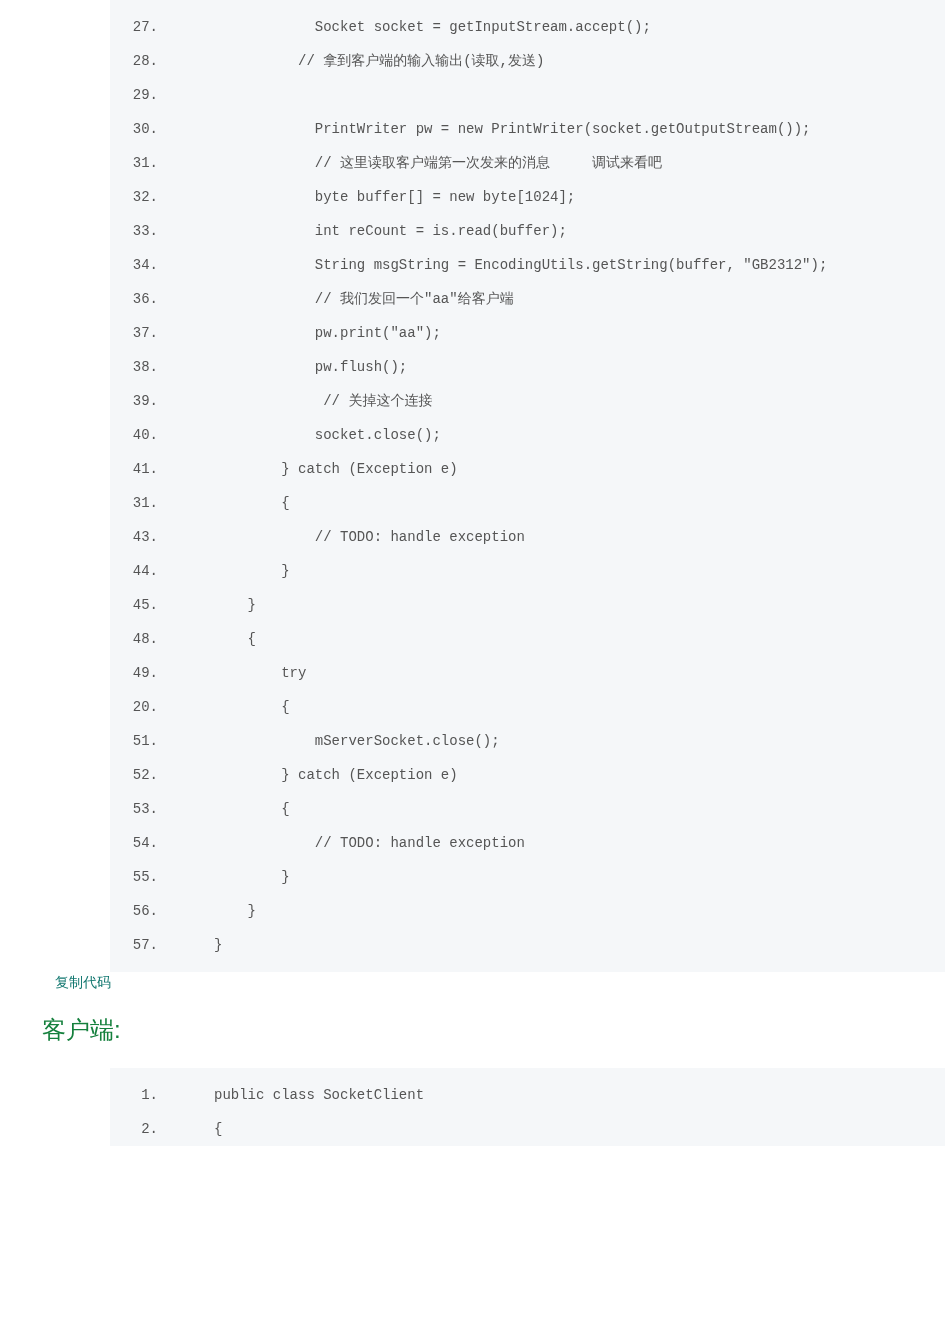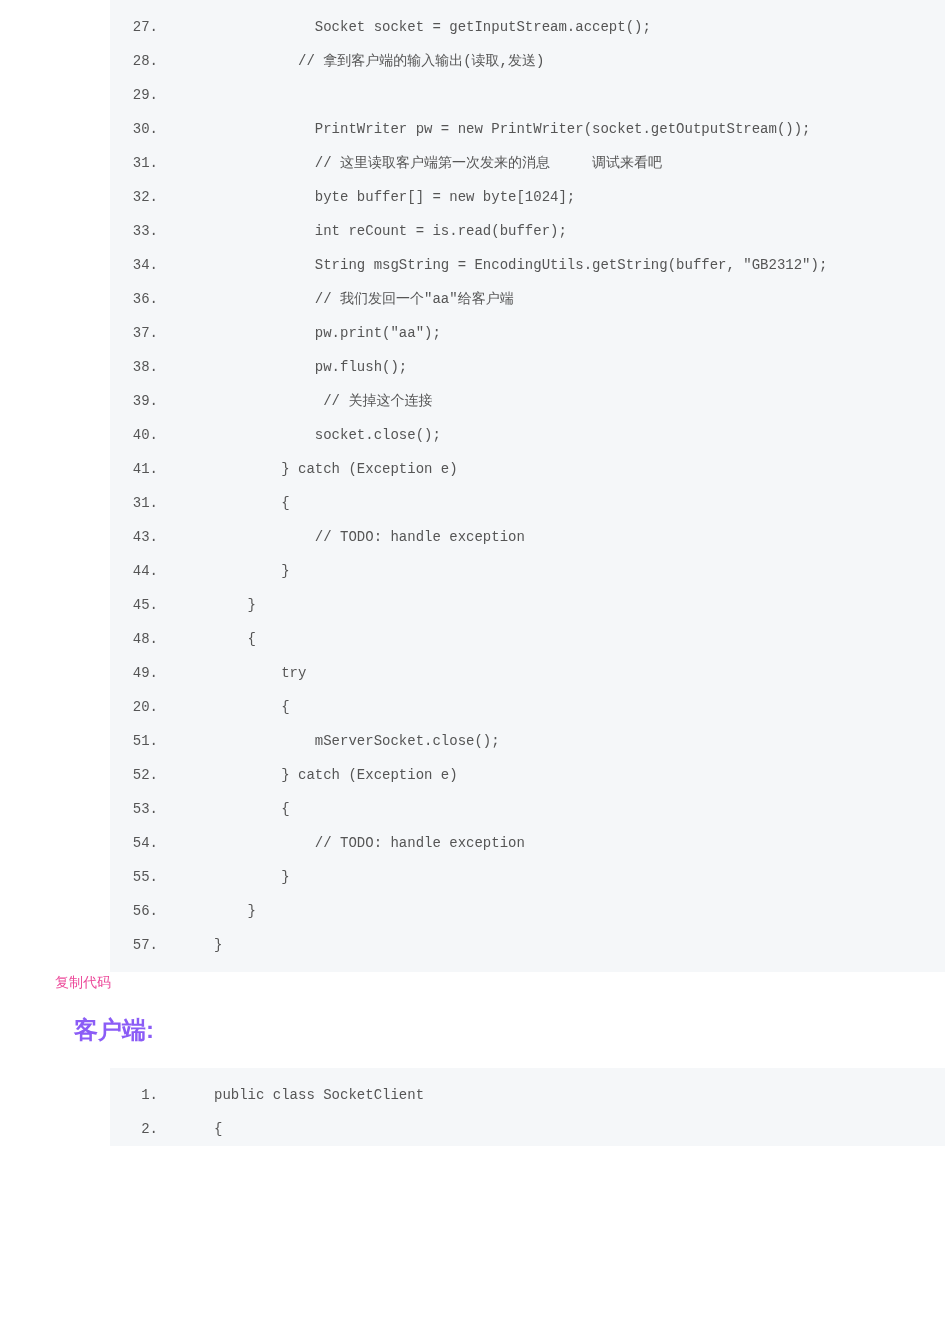--- a/index.html
+++ b/index.html
@@ -28,30 +28,30 @@
     width: 48px;
     text-align: right;
     padding-right: 8px;
     color: #555;
     flex-shrink: 0;
   }
   .code-text {
     white-space: pre;
   }
   .copy-link {
-    color: #ec4899;
+    color: #0f766e;
     font-size: 14px;
     margin: 2px 0 0 55px;
     display: inline-block;
   }
   .section-header {
-    color: #8b5cf6;
+    color: #15803d;
     font-size: 24px;
-    margin: 22px 0 22px 74px;
-    font-weight: bold;
+    margin: 22px 0 22px 42px;
+    font-weight: normal;
   }
   .code-block-2 {
     background: #f5f7f9;
     margin: 0 0 0 110px;
     padding: 10px 0 0 0;
   }
 </style>
 </head>
 <body>
 

